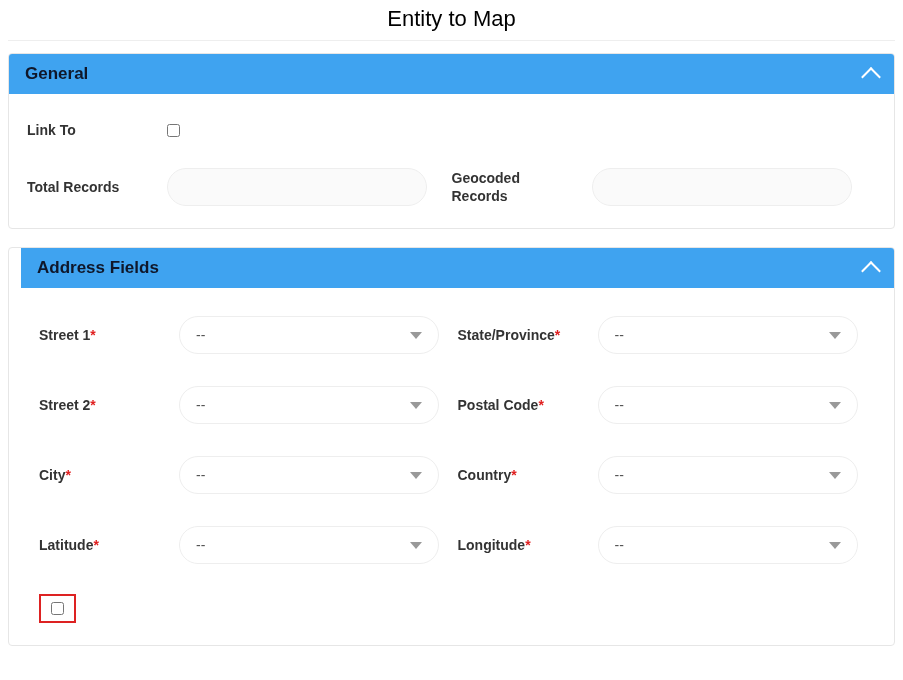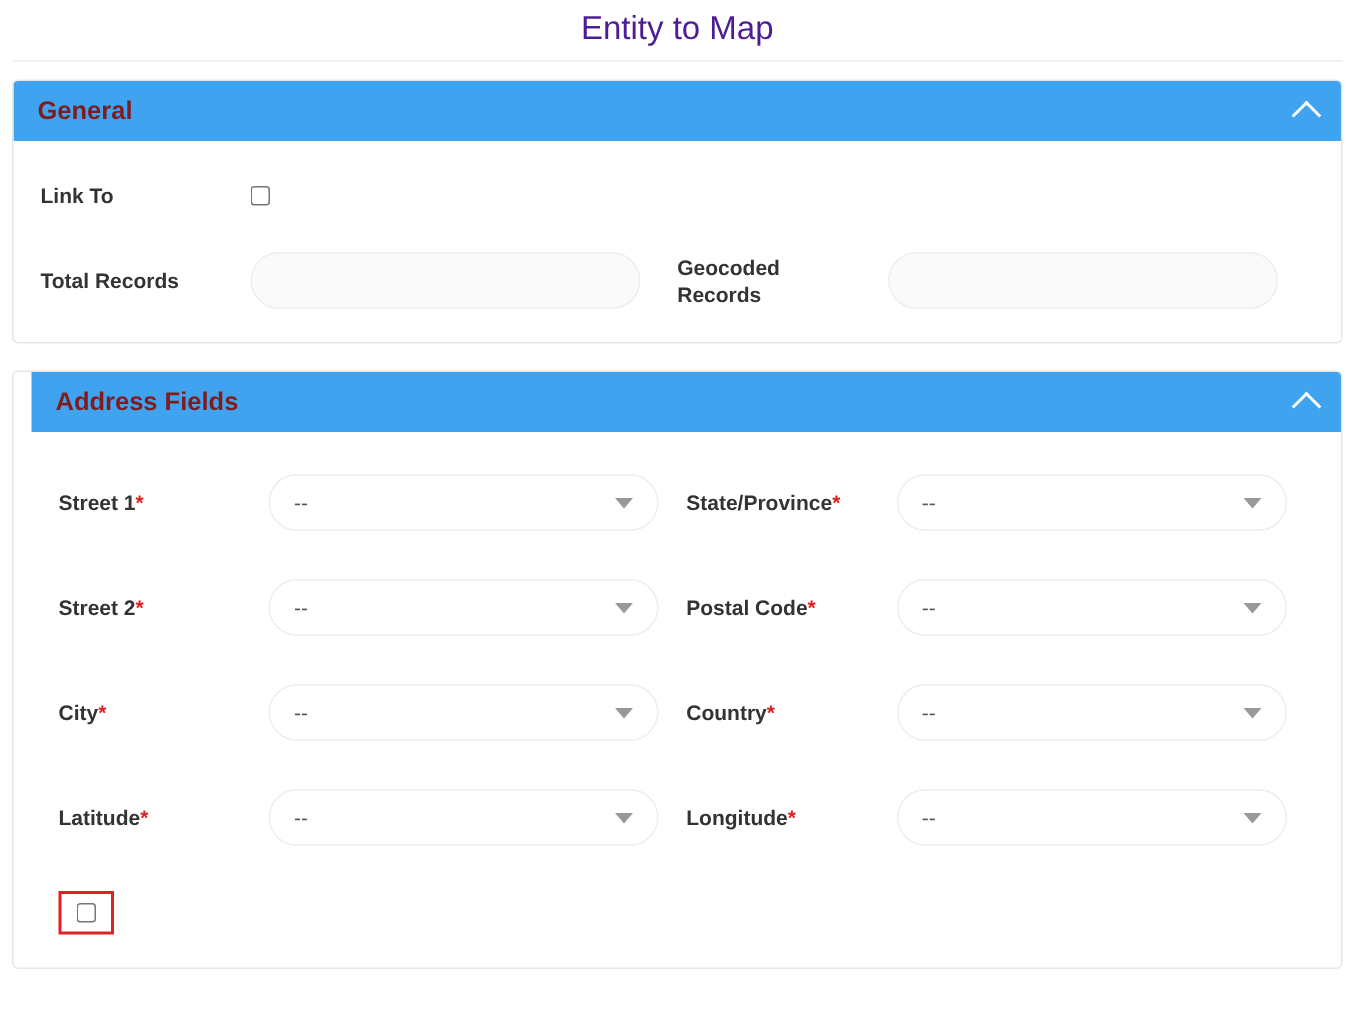--- a/index.html
+++ b/index.html
@@ -4,39 +4,39 @@
 <style>
   * { box-sizing: border-box; margin: 0; padding: 0; }
   body {
     font-family: -apple-system, BlinkMacSystemFont, "Segoe UI", Arial, sans-serif;
     background: #fff;
     width: 903px;
     color: #333;
   }
   .page-title {
     text-align: center;
-    color: #4c1d95;
+    color: #000000;
     font-size: 22px;
     font-weight: 500;
     padding: 6px 0 8px 0;
   }
   .divider {
     border: none;
     border-top: 1px solid #eee;
     margin: 0 8px 12px 8px;
   }
   .panel {
     border: 1px solid #e6e6e6;
     border-radius: 4px;
     margin: 0 8px 18px 8px;
     overflow: hidden;
   }
   .panel-header {
     background: #3fa3f0;
-    color: #7f1d1d;
+    color: #0f172a;
     display: flex;
     align-items: center;
     justify-content: space-between;
     padding: 10px 16px;
     font-size: 17px;
     font-weight: 600;
   }
   .panel-body {
     padding: 28px 18px 22px 18px;
   }

